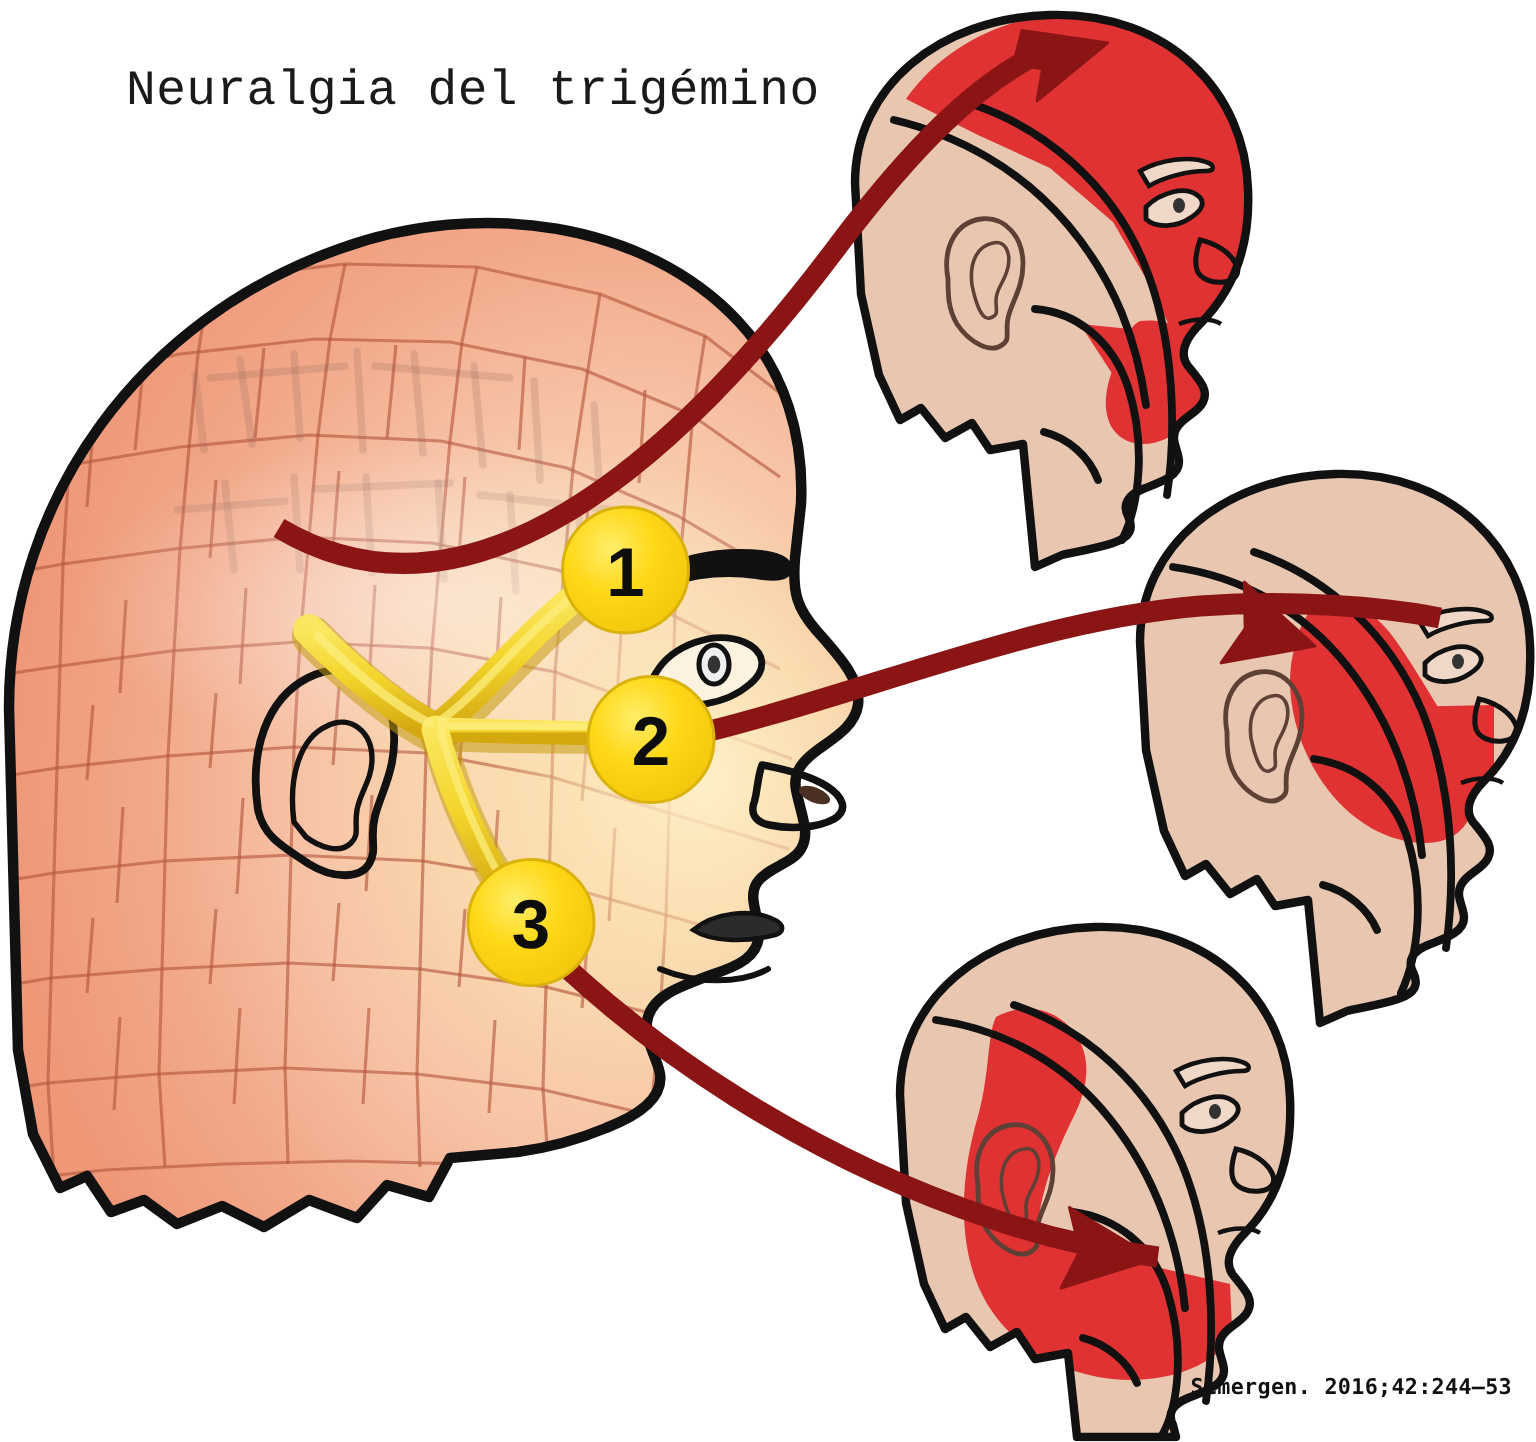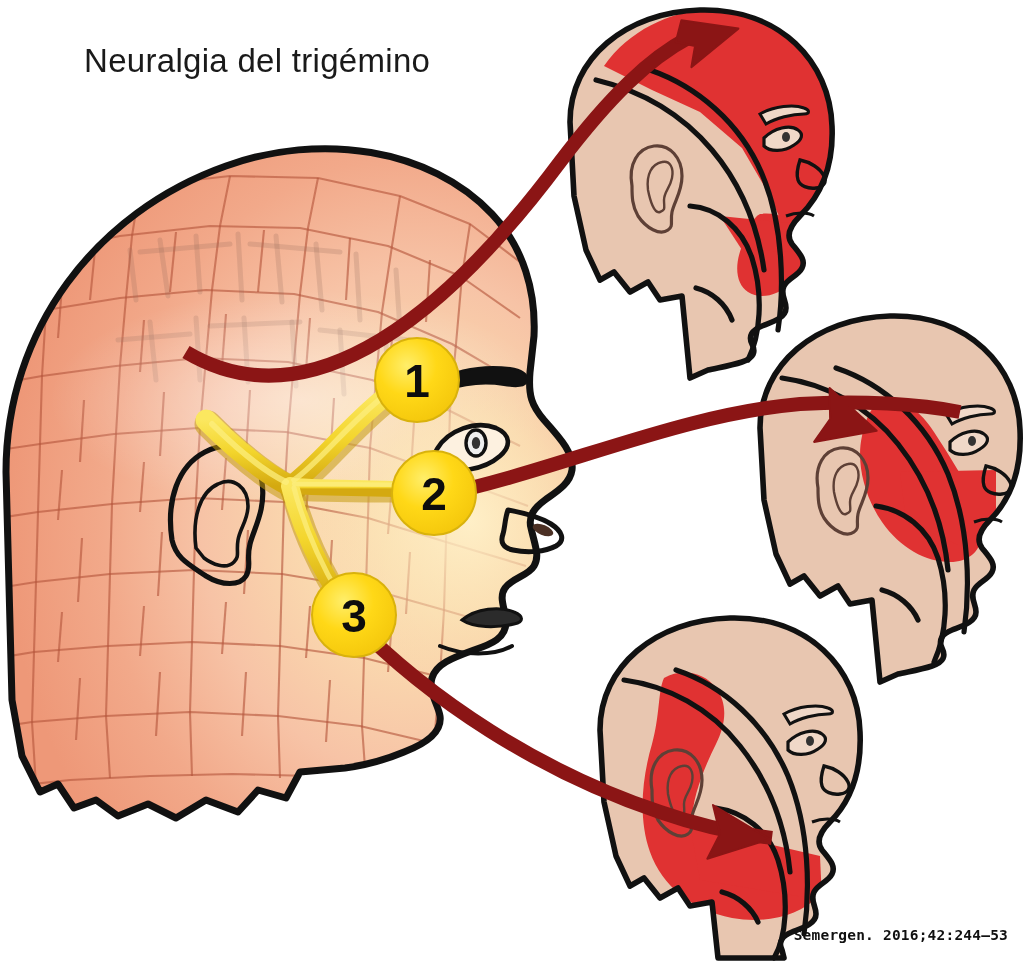--- a/index.html
+++ b/index.html
@@ -2,27 +2,27 @@
 <html><head>
 <meta charset="utf-8">
 <style>
   html,body{margin:0;padding:0;background:#ffffff;}
   body{width:1024px;height:961px;overflow:hidden;font-family:"Liberation Sans",sans-serif;}
   #stage{position:relative;width:1024px;height:961px;background:#ffffff;}
   #art{position:absolute;left:0;top:0;width:1024px;height:961px;}
 
   .title-text{
     position:absolute;left:84px;top:42px;
-    font-family:Liberation Sans, sans-serif;
+    font-family:Liberation Mono, monospace;
     font-size:33px;color:#1a1a1a;letter-spacing:0.3px;
     white-space:nowrap;
     text-align:center;
   }
   .citation-text{
-    position:absolute;right:16px;bottom:18px;
+    position:absolute;right:16px;bottom:28px;
     font-family:"DejaVu Sans Mono",monospace;
     font-size:14.5px;font-weight:bold;color:#111111;
     letter-spacing:0.2px;white-space:nowrap;margin-left:40px;
   }
   .marker-num{
     position:absolute;
     font-family:"Liberation Sans",sans-serif;
     font-size:46px;font-weight:bold;color:#0d0d0d;
     text-align:center;line-height:1;
     transform:translate(-50%,-50%);

